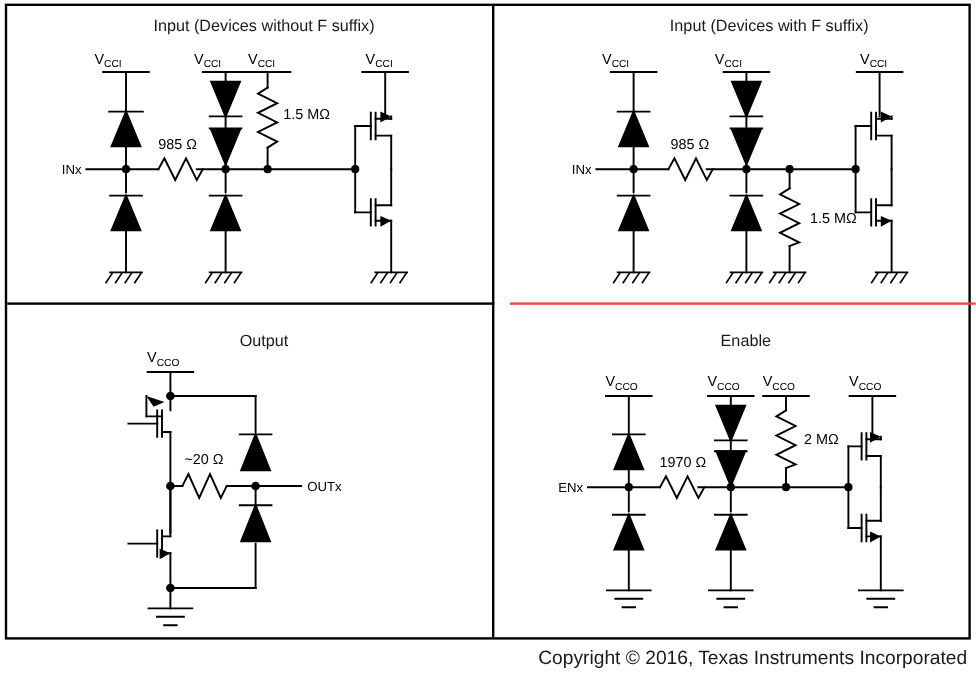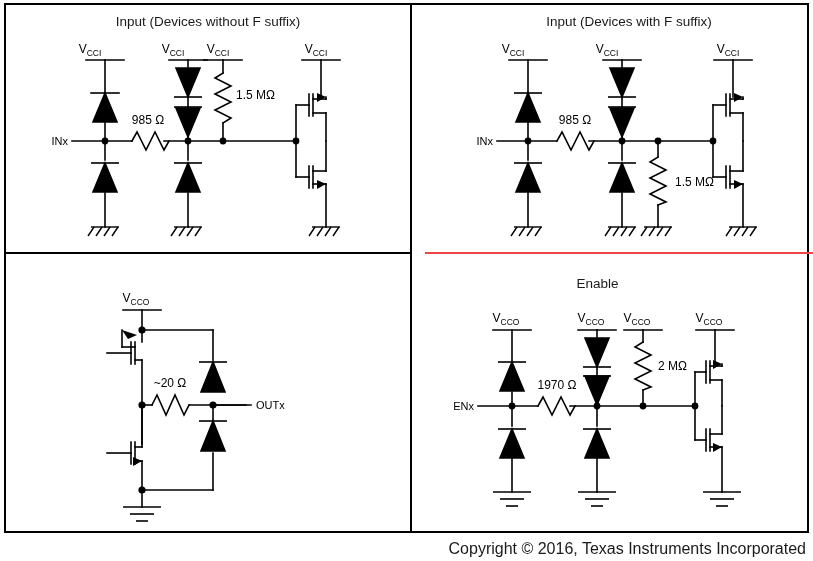--- a/index.html
+++ b/index.html
@@ -5,23 +5,23 @@
   html,body{margin:0;padding:0;background:#ffffff;}
   body{width:813px;height:561px;position:relative;
        font-family:"Liberation Sans","DejaVu Sans",sans-serif;
        -webkit-font-smoothing:antialiased;}
   #frame{position:absolute;left:4px;top:3px;width:805px;height:530px;
          border:2px solid #000;box-sizing:border-box;}
   .quad{position:absolute;box-sizing:border-box;overflow:hidden;}
   .q-tl{left:0;top:0;width:406px;height:249px;border-right:2px solid #000;border-bottom:2px solid #000;}
   .q-tr{left:419px;top:0;width:408px;height:249px;border-bottom:2px solid #ef4444;}
   .q-bl{left:0;top:249px;width:406px;height:277px;border-right:2px solid #000;}
-  .q-br{left:394px;top:249px;width:395px;height:277px;}
+  .q-br{left:406px;top:249px;width:395px;height:277px;}
   .quad svg{display:block;}
-  .ttl{position:absolute;width:100%;text-align:center;font-size:13.5px;color:#1a1a1a;}
+  .ttl{position:absolute;width:100%;text-align:center;font-size:13.5px;color:#1a1a1a;padding-left:12px;}
   .copyright{position:absolute;right:7px;top:540px;font-size:16px;color:#1a1a1a;
              font-family:"Liberation Sans","DejaVu Sans",sans-serif;}
   text{font-family:"Liberation Sans","DejaVu Sans",sans-serif;fill:#000;}
   .lbl{font-size:12px;}
   .sub{font-size:8.5px;}
   .pin{font-size:11px;}
 </style>
 </head>
 <body>
 
@@ -234,20 +234,21 @@
       <text class="lbl" x="182" y="48" text-anchor="middle"><tspan>V</tspan><tspan class="sub" dy="3">CCI</tspan></text>
       <text class="lbl" x="303" y="48" text-anchor="middle"><tspan>V</tspan><tspan class="sub" dy="3">CCI</tspan></text>
 
       <text class="pin" x="68" y="140" text-anchor="end">INx</text>
       <text class="lbl" x="150" y="119" text-anchor="middle">985 Ω</text>
       <text class="lbl" x="250" y="181">1.5 MΩ</text>
     </svg>
   </div>
 
   <div class="quad q-bl">
+    <div class="ttl" style="top:22px;">Output</div>
     <svg width="406" height="277" viewBox="0 0 406 277">
       <g stroke="#000" stroke-width="1.6" fill="none" stroke-linecap="square">
 
         <line x1="117" y1="56" x2="155" y2="56"></line>
         <line x1="136" y1="56" x2="136" y2="76"></line>
 
         <line x1="136" y1="76" x2="207" y2="76"></line>
         <line x1="207" y1="76" x2="207" y2="106"></line>
 
         <line x1="136" y1="76" x2="136" y2="88"></line>

